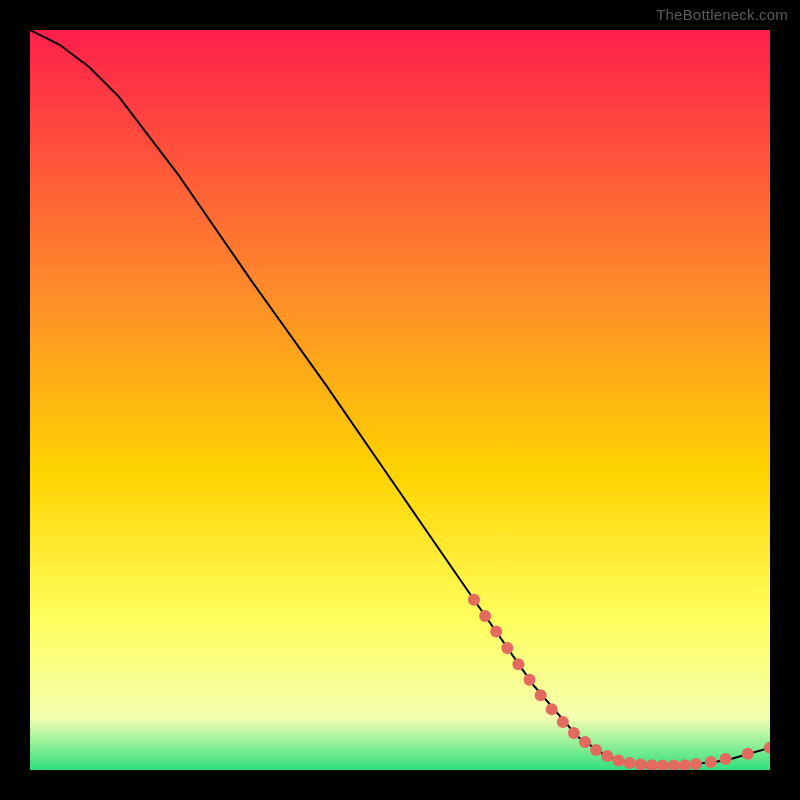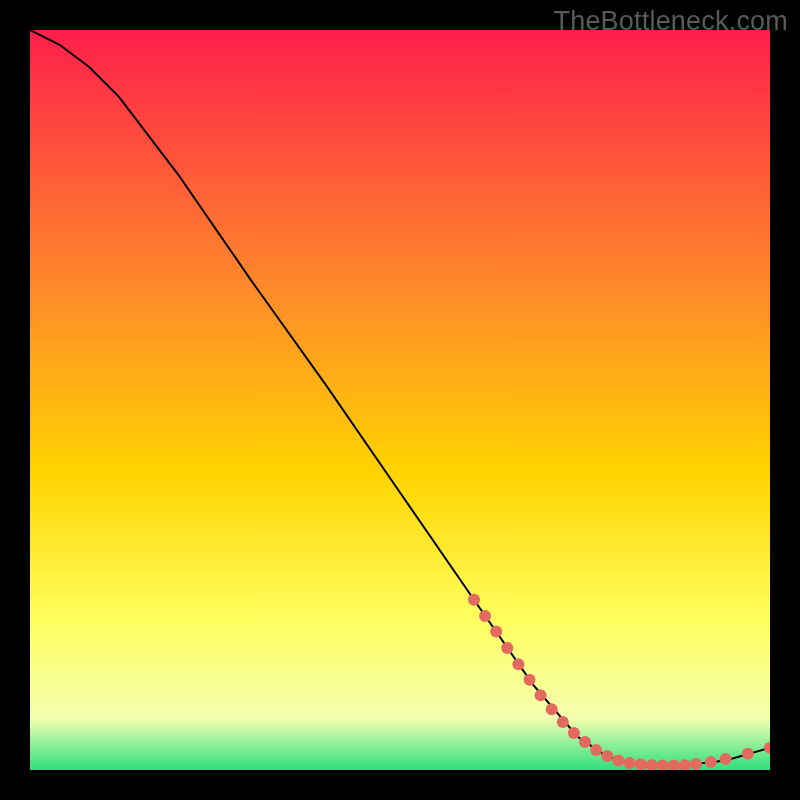--- a/index.html
+++ b/index.html
@@ -28,21 +28,21 @@
   .plot svg {
     display: block;
     width: 740px;
     height: 740px;
   }
   .watermark {
     position: absolute;
     top: 6px;
     right: 12px;
     color: #5a5a5a;
-    font-size: 27px;
+    font-size: 15px;
     font-weight: 500;
     letter-spacing: 0.2px;
     user-select: none;
   }
 </style>
 </head>
 <body>
 
 <div class="stage">
 

